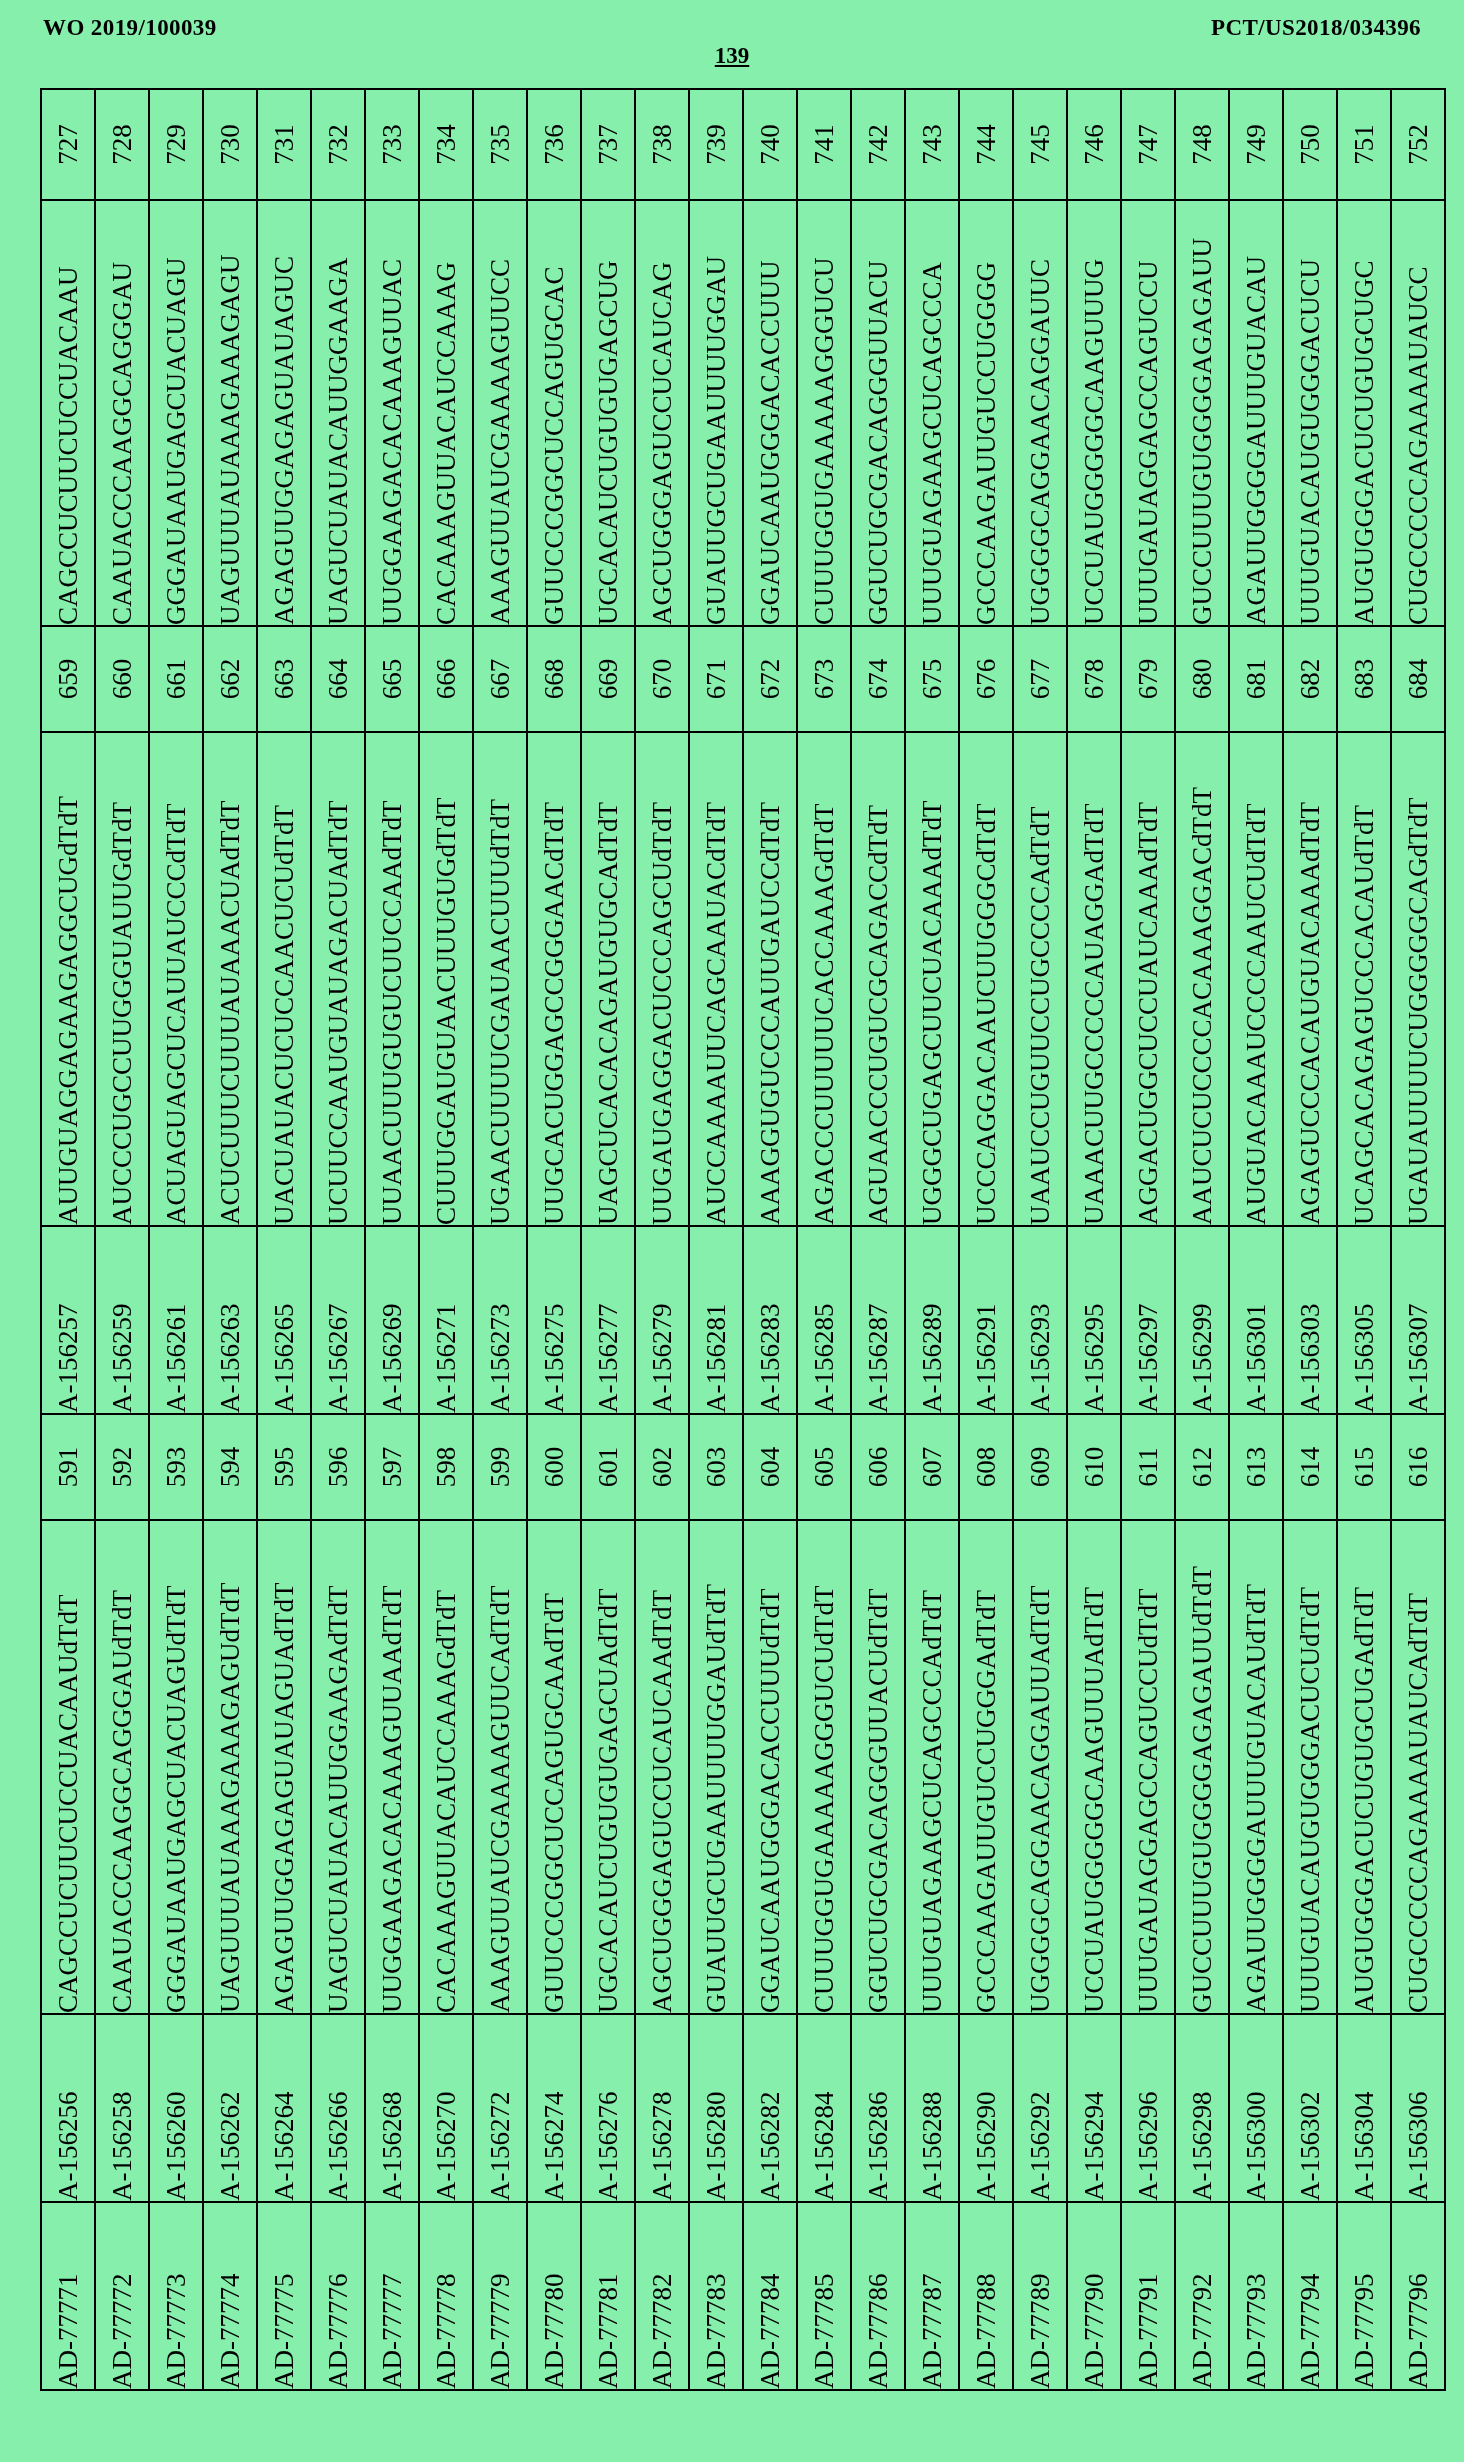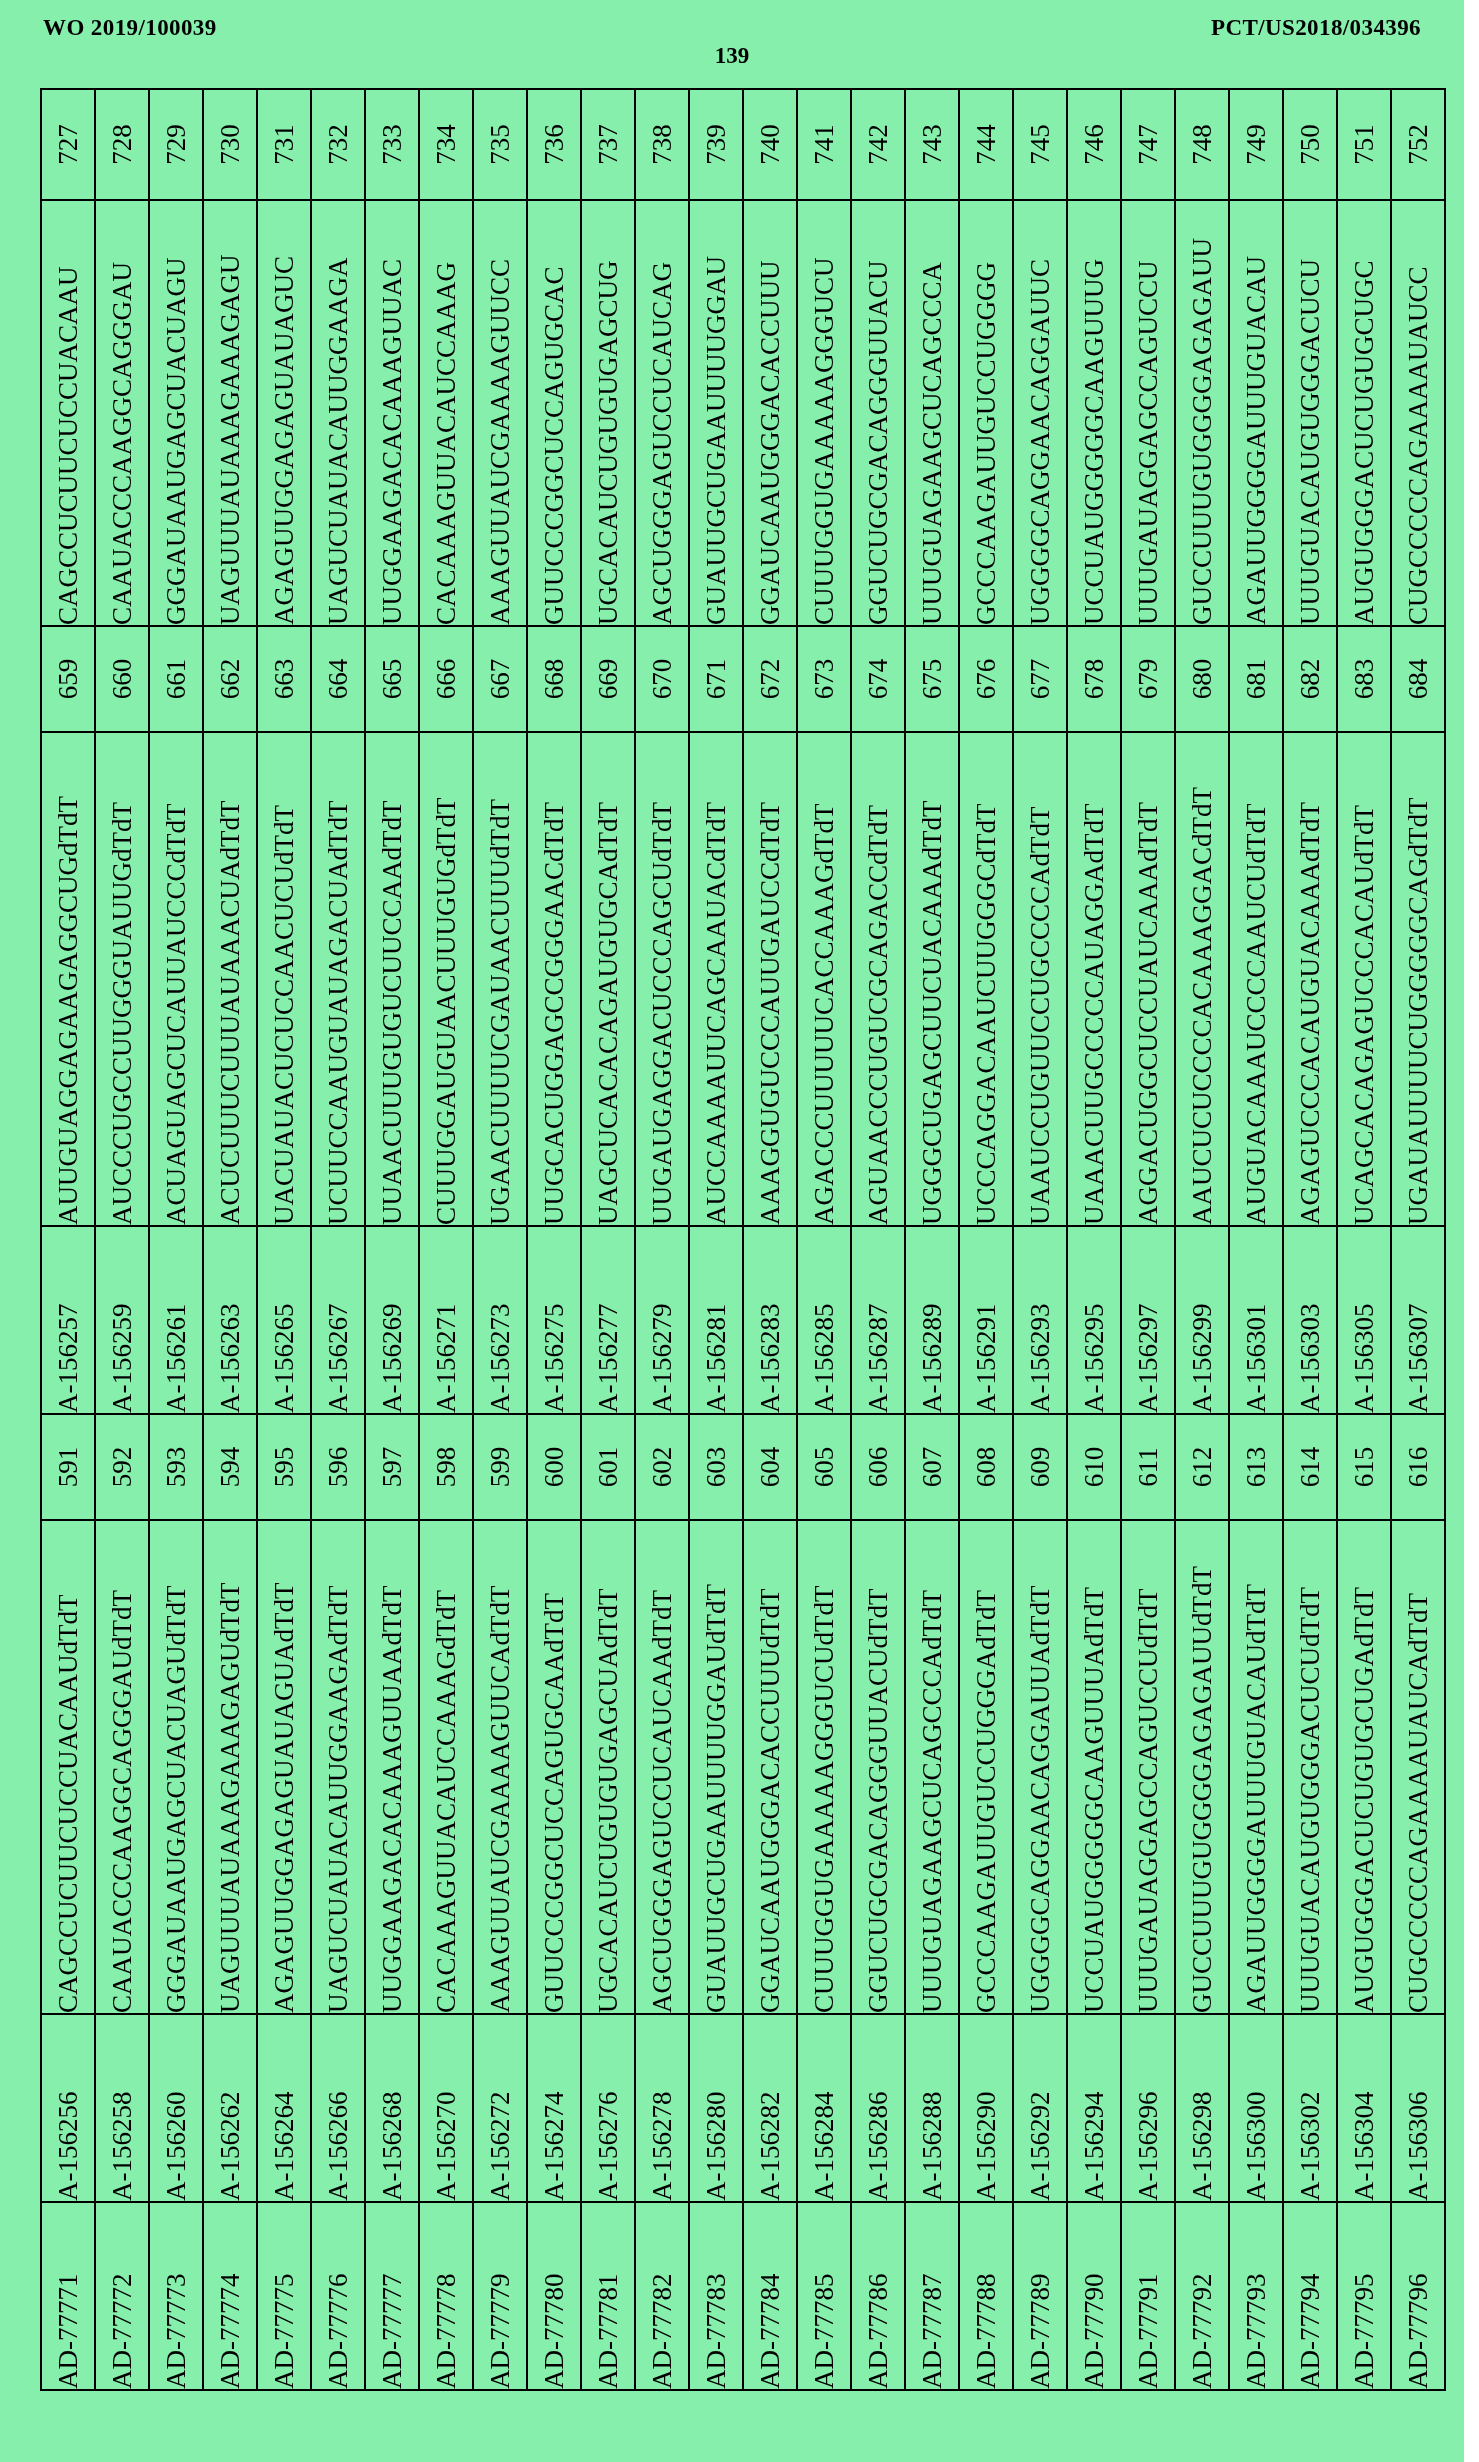--- a/index.html
+++ b/index.html
@@ -28,20 +28,21 @@
     letter-spacing: 0.4px;
   }
   .page-number {
     position: absolute;
     top: 43px;
     left: 0;
     width: 100%;
     text-align: center;
     font-weight: bold;
     font-size: 23px;
+    text-decoration: underline;
   }
   
   .table-rotator {
     position: absolute;
     left: 40px;
     top: 2391px;              
     width: 2302px;
     height: 1398px;
     transform-origin: 0 0;
     transform: rotate(-90deg);

